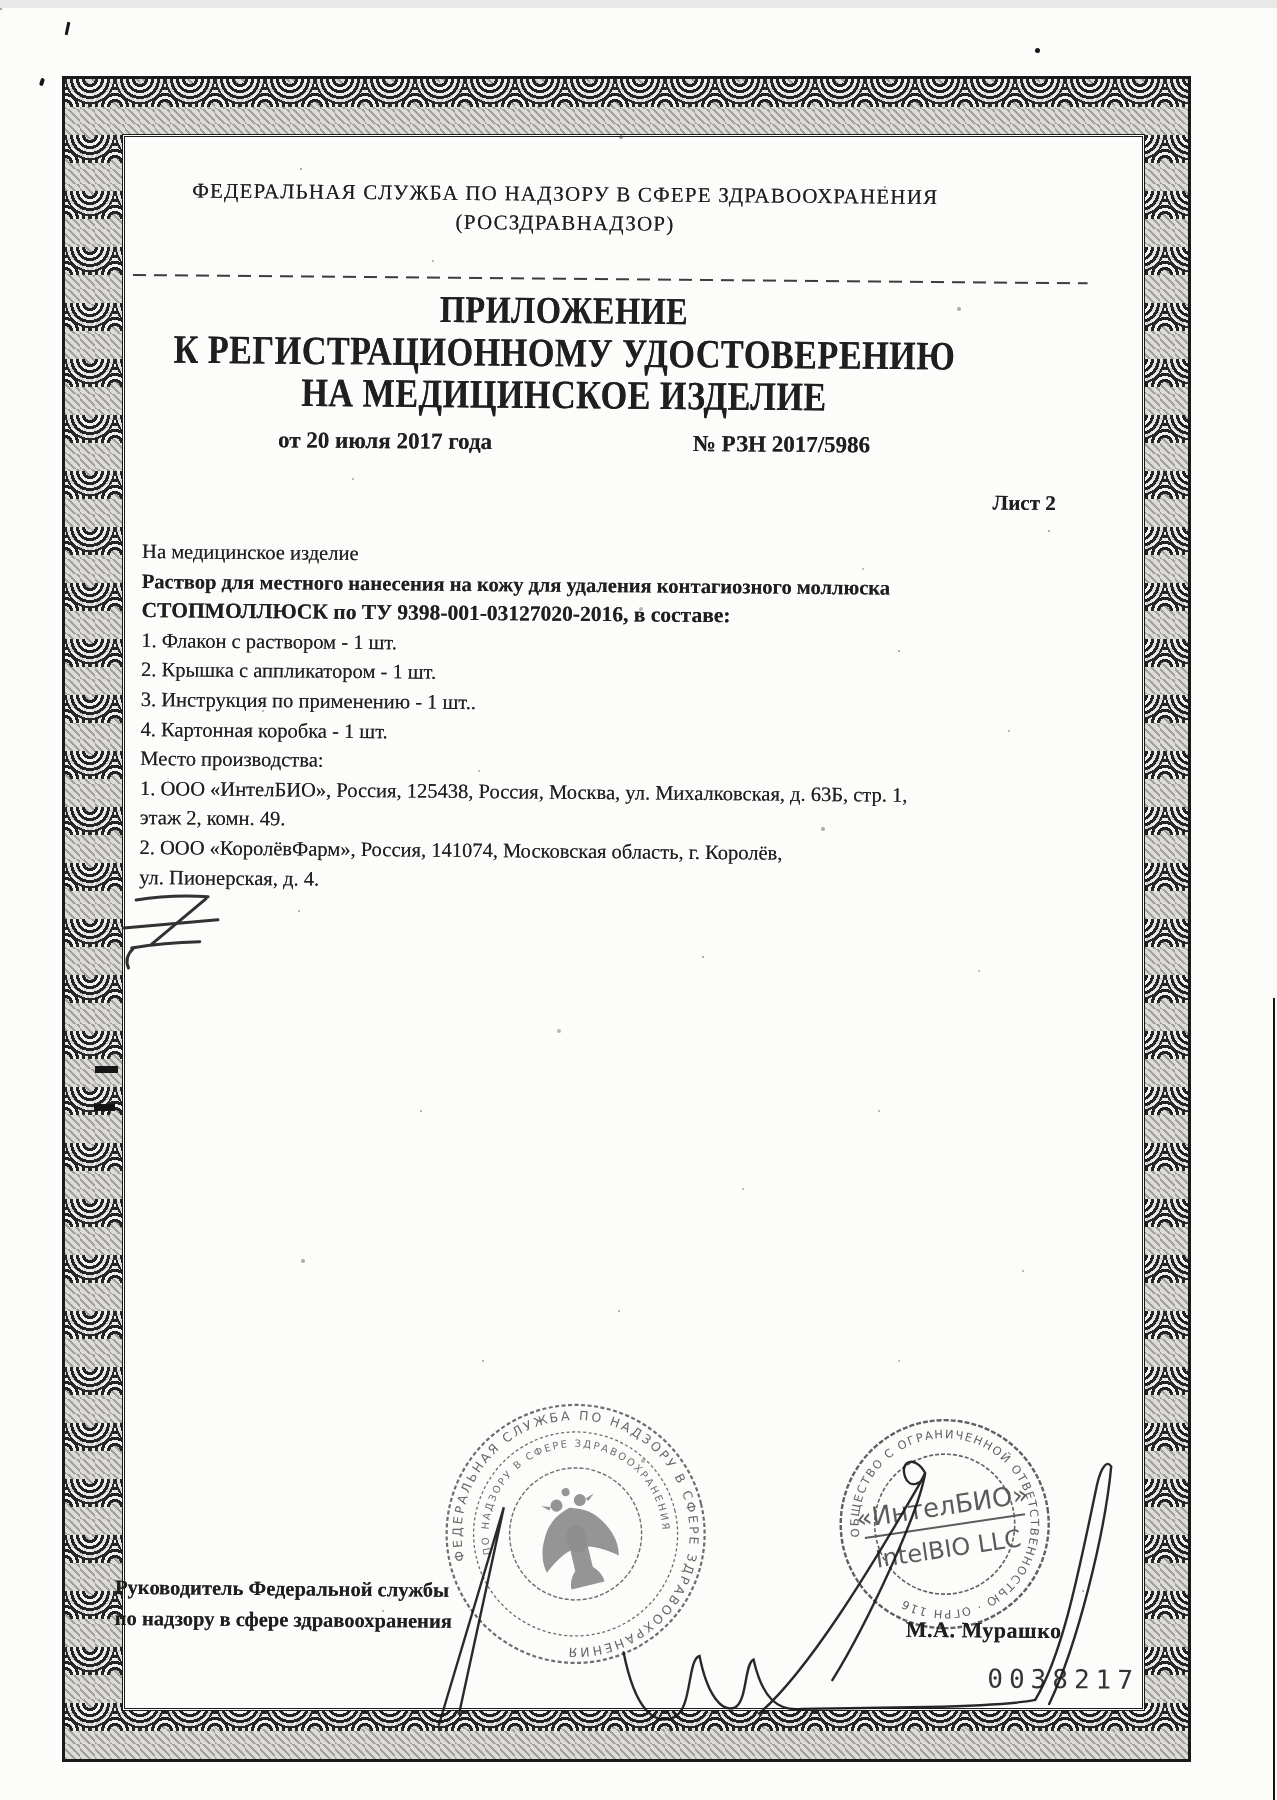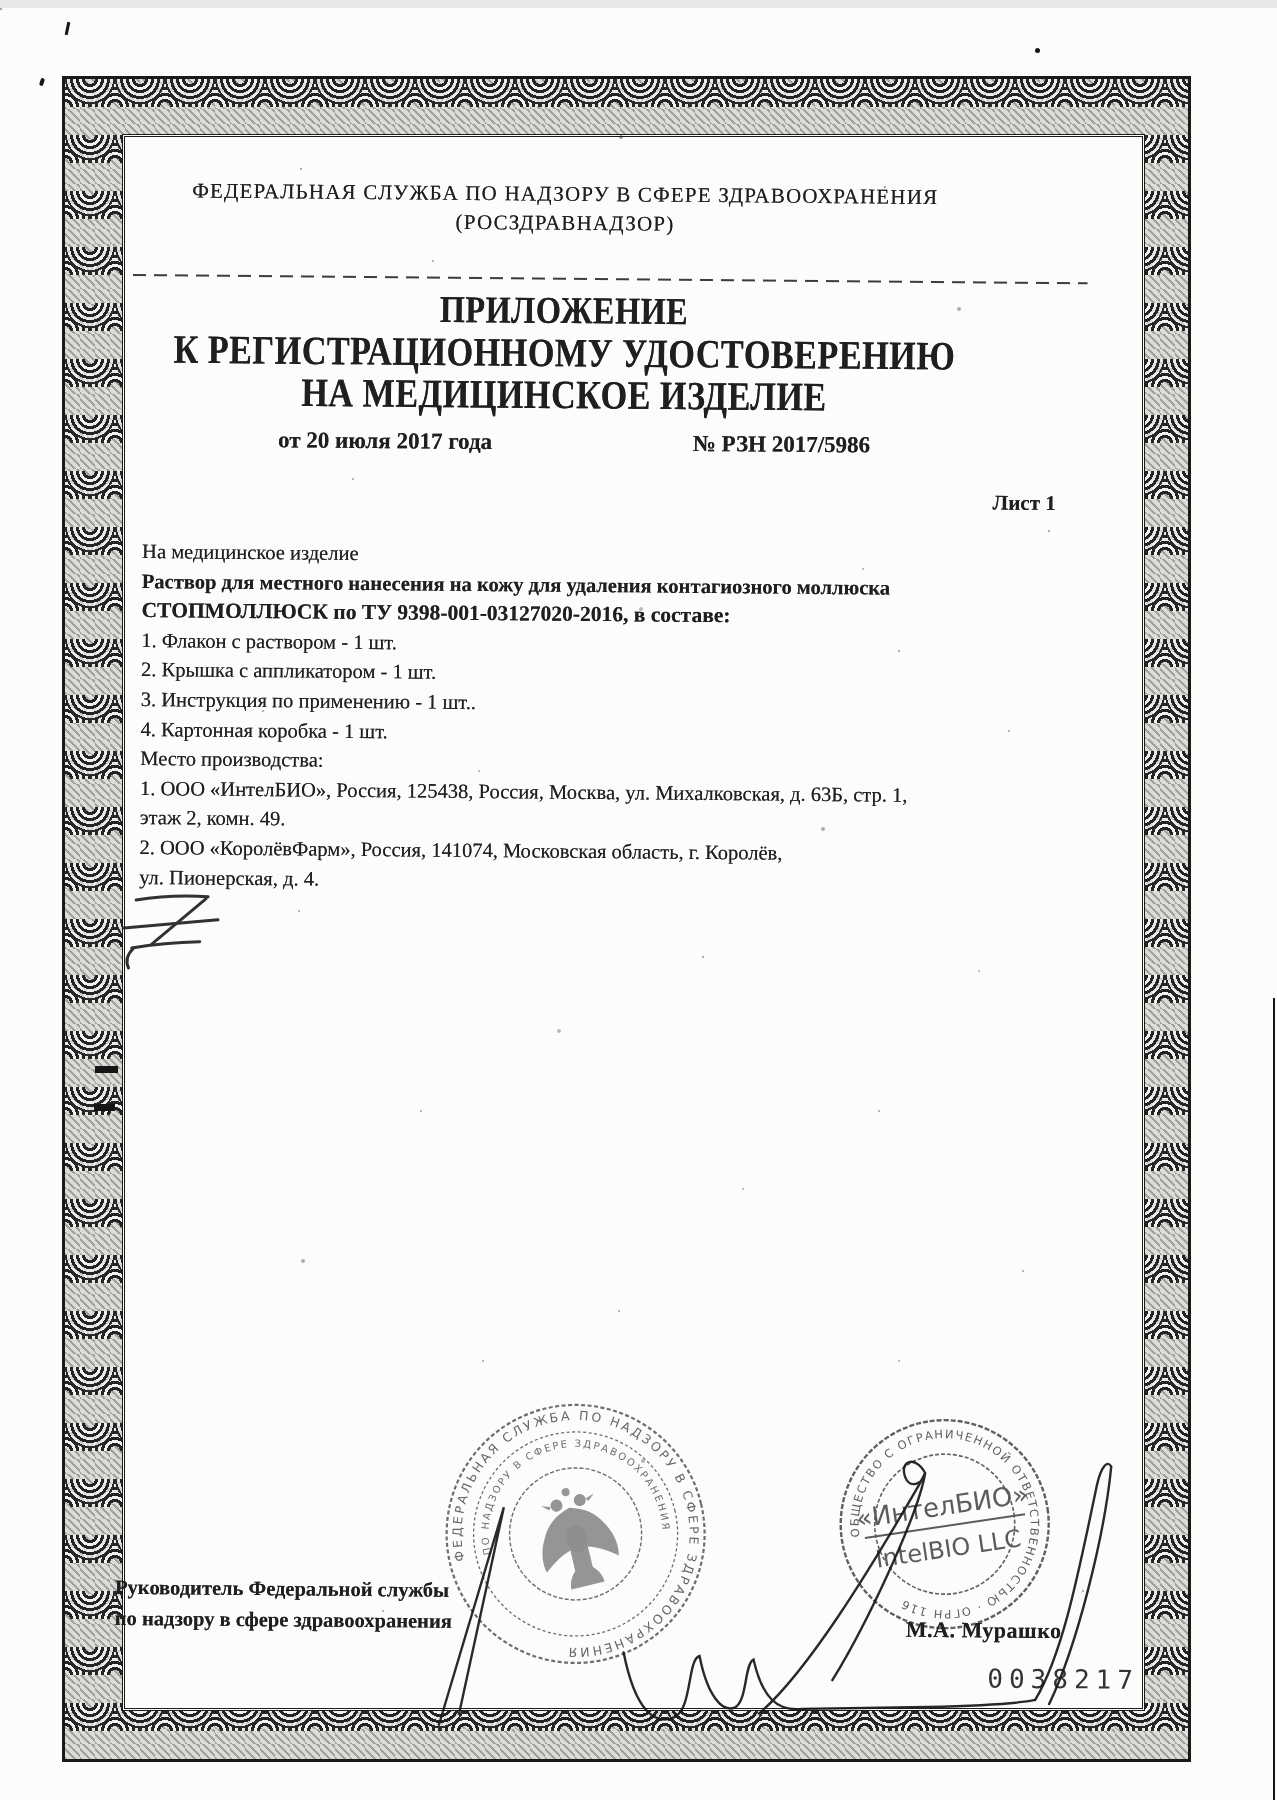--- a/index.html
+++ b/index.html
@@ -87,21 +87,21 @@
       <span class="cond">К РЕГИСТРАЦИОННОМУ УДОСТОВЕРЕНИЮ</span>
     </div>
     <div class="txt center title" style="left:140px;top:364px;width:850px;font-size:36px;">
       <span class="cond">НА МЕДИЦИНСКОЕ ИЗДЕЛИЕ</span>
     </div>
 
     <div class="txt daterow">
       <span>от 20 июля 2017 года</span>
       <span>№  РЗН 2017/5986</span>
     </div>
-    <div class="txt sheet">Лист 1</div>
+    <div class="txt sheet">Лист 2</div>
 
     <div class="txt bodyblock">
       <div>На медицинское изделие</div>
       <div class="b">Раствор для местного нанесения на кожу для удаления контагиозного моллюска</div>
       <div class="bigb">СТОПМОЛЛЮСК по ТУ 9398-001-03127020-2016, в составе:</div>
       <div>1. Флакон с раствором - 1 шт.</div>
       <div>2. Крышка с аппликатором - 1 шт.</div>
       <div>3. Инструкция по применению - 1 шт..</div>
       <div>4. Картонная коробка - 1 шт.</div>
       <div>Место производства:</div>

